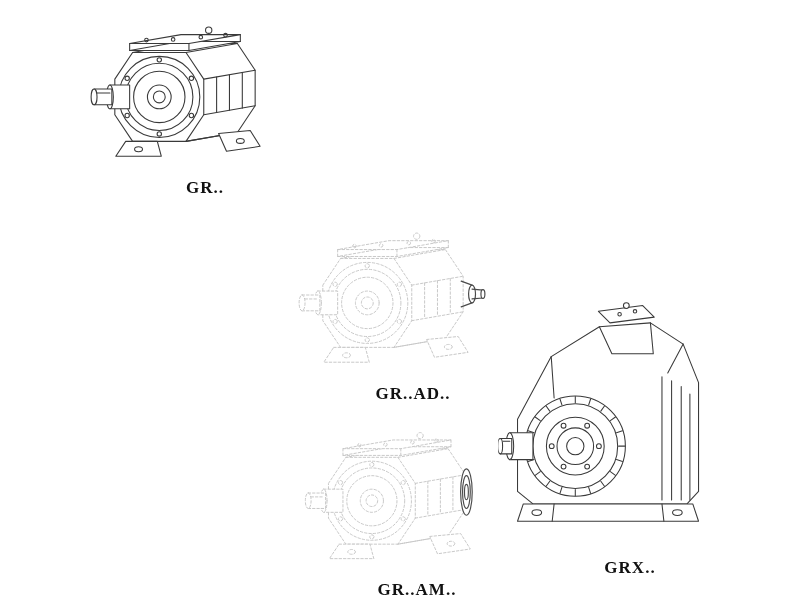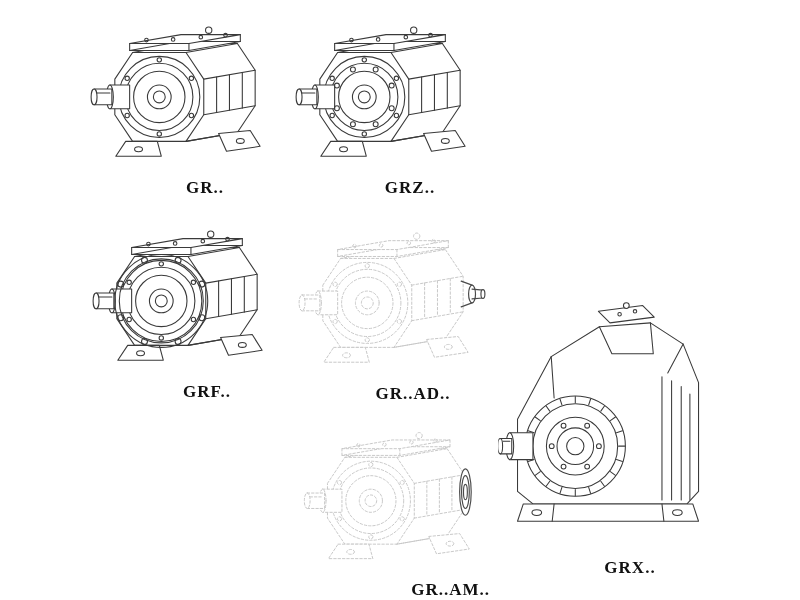--- a/index.html
+++ b/index.html
@@ -174,36 +174,22 @@
     </defs>
   </svg>
 
   <figure class="cell" style="left:86px;top:6px;width:196px;">
     <svg class="art" width="190" height="168" viewBox="0 0 190 170">
       <use href="#sym-gbox"></use>
     </svg>
     <figcaption class="caption">GR..</figcaption>
   </figure>
 
-  <figure class="cell" style="left:291px;top:6px;width:196px;">
-    <svg class="art" width="190" height="168" viewBox="0 0 190 170">
-      <use href="#sym-gbox"></use>
-      <use href="#sym-grz-ring"></use>
-    </svg>
-    <figcaption class="caption">GRZ..</figcaption>
-  </figure>
-
-
-  <figure class="cell" style="left:88px;top:210px;width:196px;">
-    <svg class="art" width="190" height="168" viewBox="0 0 190 170">
-      <use href="#sym-gbox"></use>
-      <use href="#sym-flange"></use>
-    </svg>
-    <figcaption class="caption">GRF..</figcaption>
-  </figure>
+
+
 
   <figure class="cell" style="left:292px;top:212px;width:200px;">
     <svg class="art" width="190" height="168" viewBox="0 0 190 170">
       <use href="#sym-gbox" class="phantom"></use>
       <g class="solid">
         <path fill="none" d="M165,70 L176,74 M165,96 L176,92"></path>
         <ellipse fill="#fff" cx="176" cy="83" rx="3.5" ry="9"></ellipse>
         <path fill="none" d="M176,78 L187,79 M176,88 L187,87"></path>
         <ellipse fill="#fff" cx="187" cy="83" rx="2" ry="4.5"></ellipse>
       </g>
@@ -212,21 +198,21 @@
   </figure>
 
   <figure class="cell" style="left:494px;top:294px;width:230px;justify-content:flex-end;">
     <svg class="art" width="222" height="260" viewBox="0 0 230 270">
       <use href="#sym-grx"></use>
     </svg>
     <figcaption class="caption caption-lg">GRX..</figcaption>
   </figure>
 
 
-  <figure class="cell" style="left:290px;top:412px;width:200px;align-items:flex-end;">
+  <figure class="cell" style="left:296px;top:412px;width:200px;">
     <svg class="art" width="190" height="164" viewBox="0 0 190 170">
       <use href="#sym-gbox" class="phantom"></use>
       <g class="solid">
         <ellipse fill="#fff" cx="168" cy="83" rx="6" ry="24"></ellipse>
         <ellipse fill="none" cx="168" cy="83" rx="4" ry="17"></ellipse>
         <ellipse fill="none" cx="168" cy="83" rx="2" ry="8"></ellipse>
       </g>
     </svg>
     <figcaption class="caption">GR..AM..</figcaption>
   </figure>

